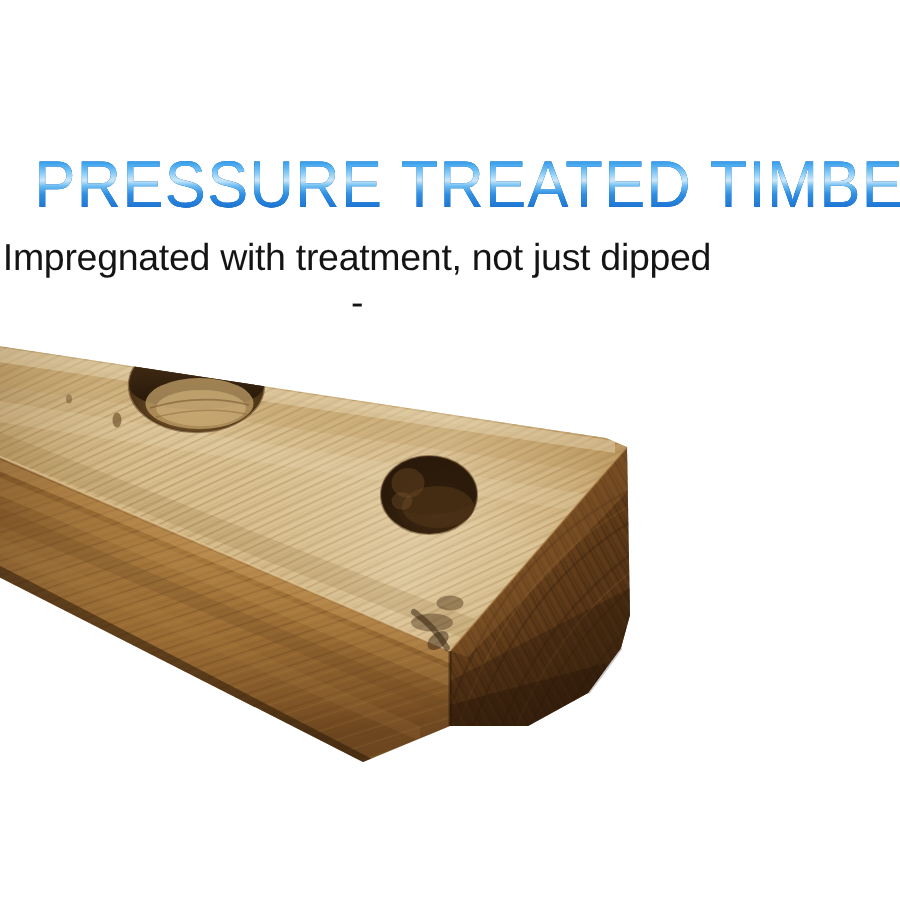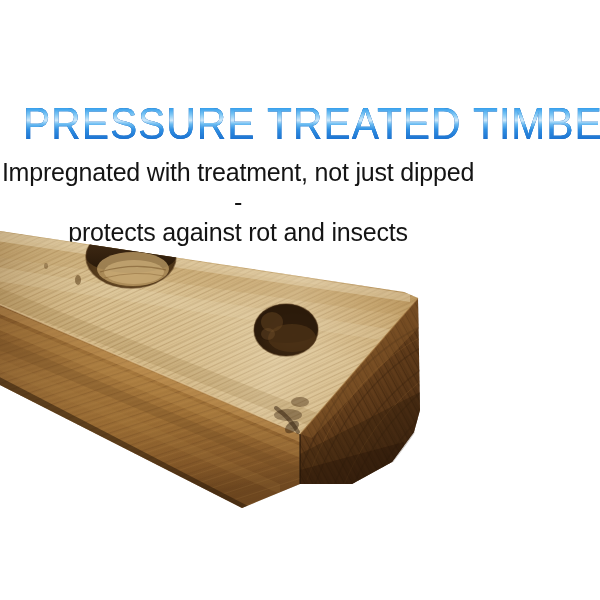--- a/index.html
+++ b/index.html
@@ -108,21 +108,20 @@
 
   <div class="headline-shadow">
     <span class="headline">PRESSURE TREATED TIMBER</span>
   </div>
   <div class="headline-wrap headline-layer">
     <span class="headline">PRESSURE TREATED TIMBER</span>
   </div>
 
   <div class="subtitle">
     <span class="line">Impregnated with treatment, not just dipped -</span>
-    <span class="line">protects against rot and insects</span>
   </div>
 
   <div class="photo">
     <svg width="600" height="300" viewBox="0 0 600 300" xmlns="http://www.w3.org/2000/svg">
       <defs>
 
         <linearGradient id="topBase" x1="0" y1="1" x2="0.75" y2="0">
           <stop offset="0%" stop-color="#a87e46"></stop>
           <stop offset="18%" stop-color="#c29f66"></stop>
           <stop offset="42%" stop-color="#d7bd8c"></stop>

